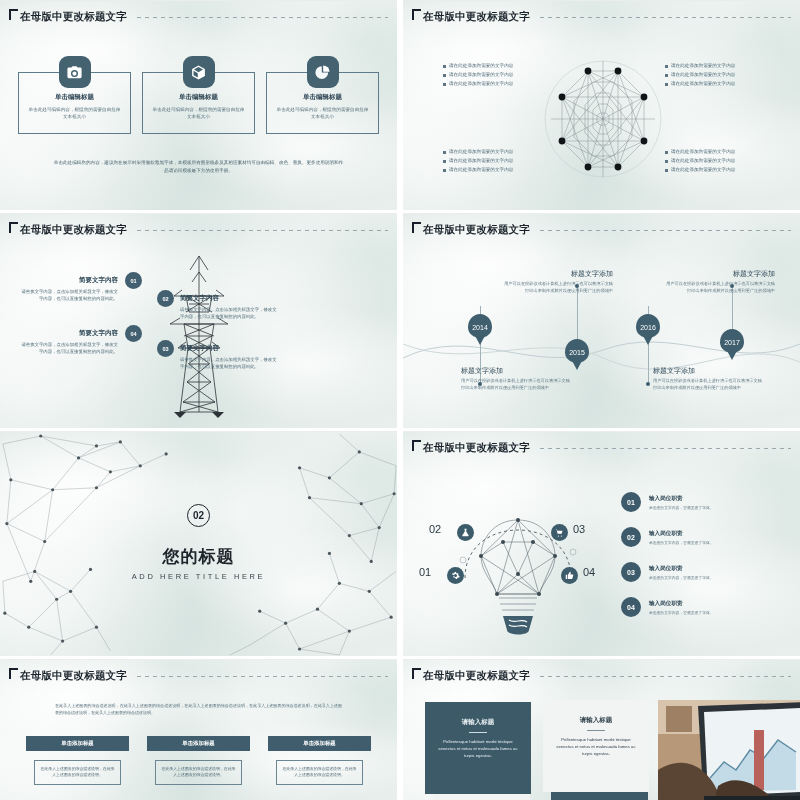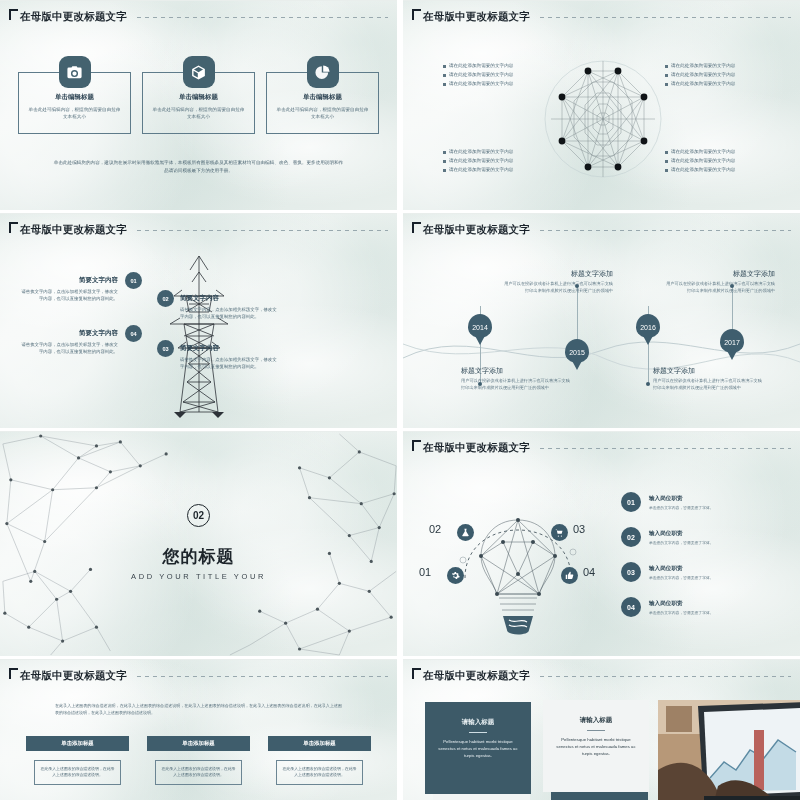--- a/index.html
+++ b/index.html
@@ -472,21 +472,21 @@
           <circle cx="62" cy="210" r="1.6"></circle>
           <circle cx="96" cy="196" r="1.6"></circle>
         <circle cx="4" cy="182" r="1.6"></circle>
           <circle cx="90" cy="138" r="1.6"></circle>
       </g>
     </svg>
 
     <div class="s5-wrap">
       <div class="s5-circ">02</div>
       <div class="s5-t">您的标题</div>
-      <div class="s5-s">ADD YOUR TITLE YOUR</div>
+      <div class="s5-s">ADD HERE TITLE HERE</div>
     </div>
   </div>
 
   <div class="slide">
     <div class="hdr">
       <div class="brk"></div>
       <div class="ttl">在母版中更改标题文字</div>
       <div class="dash"></div>
     </div>
 

